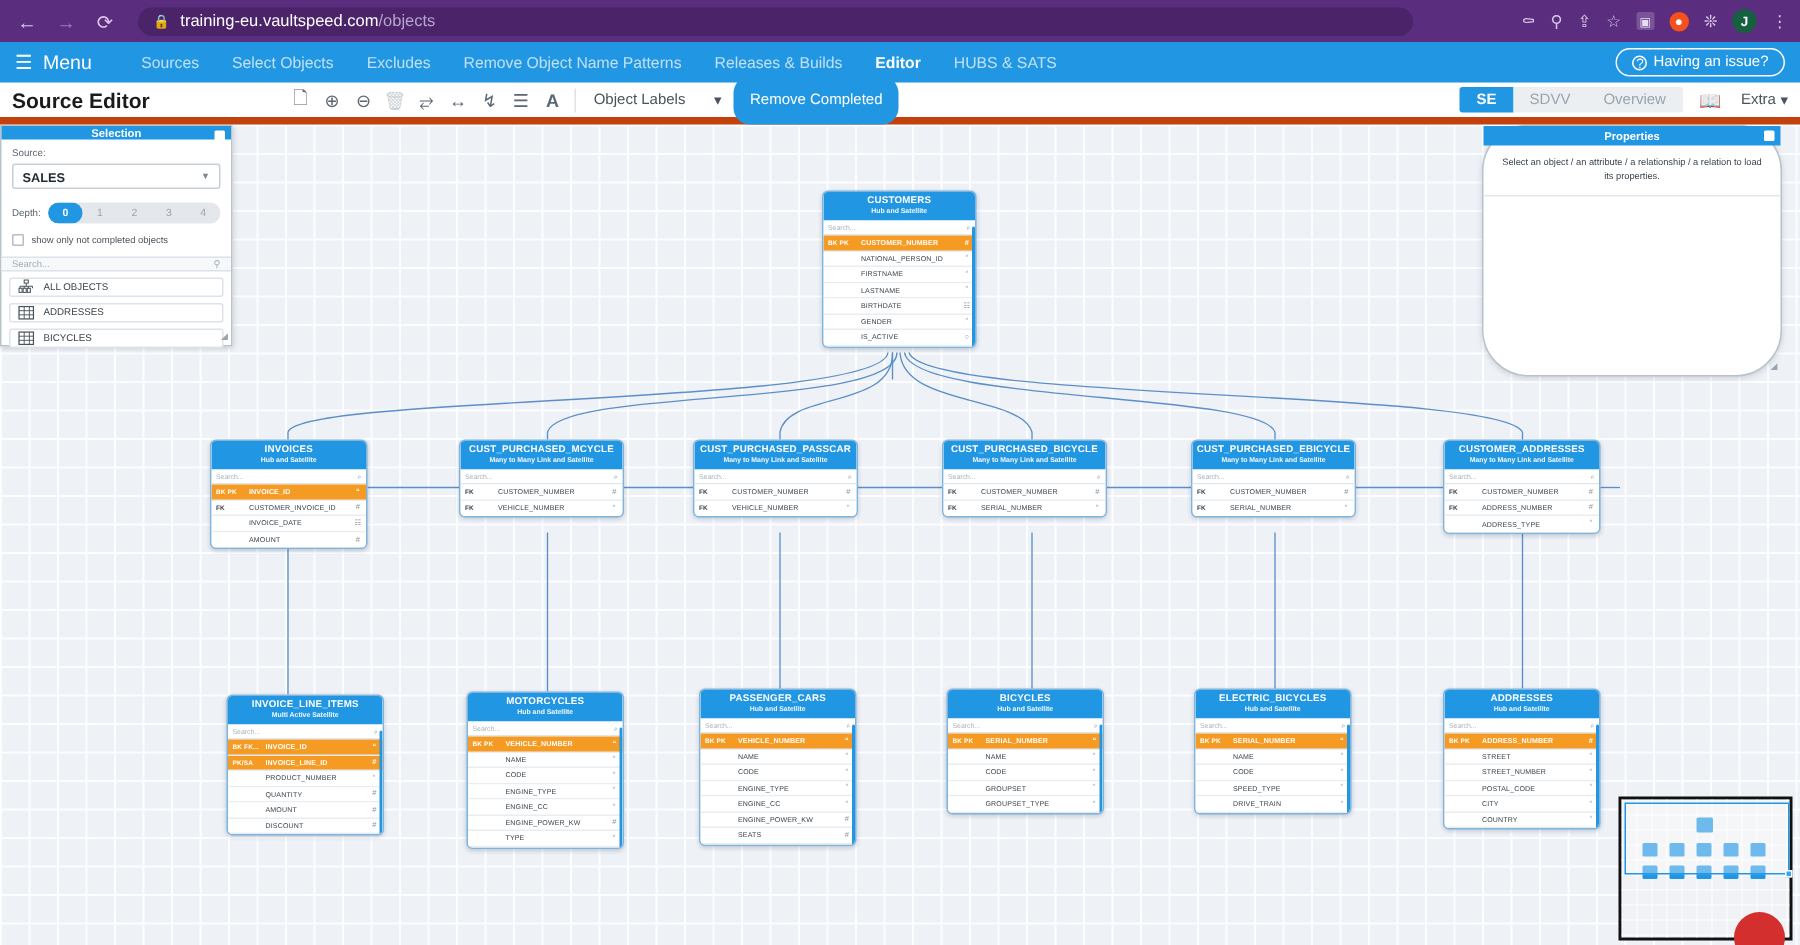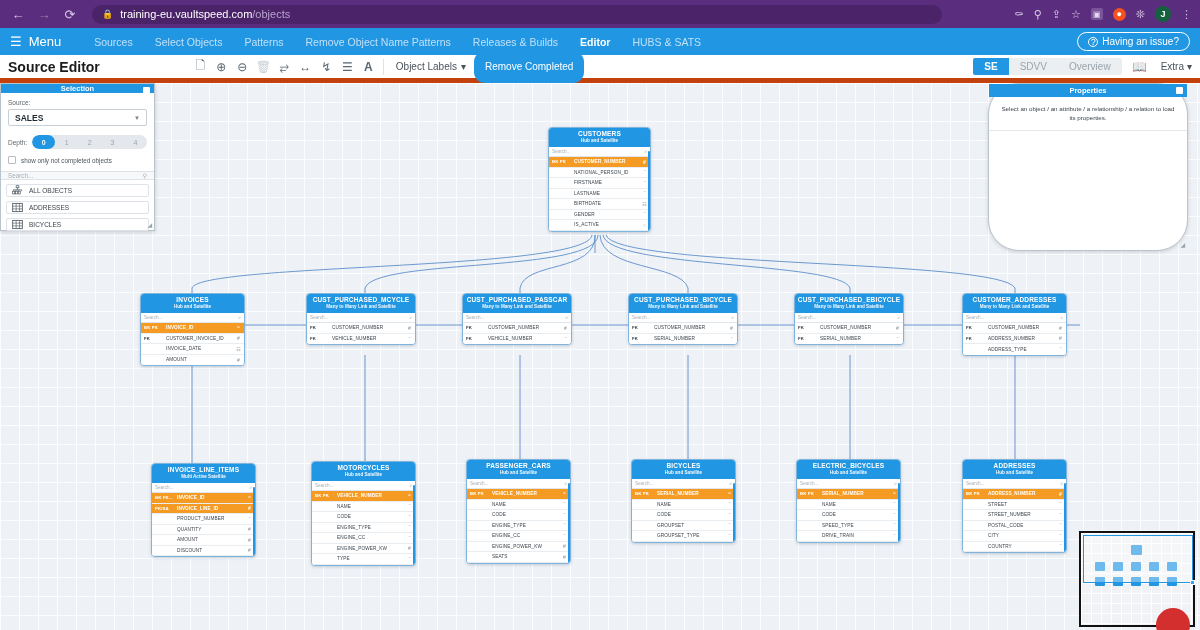--- a/index.html
+++ b/index.html
@@ -57,21 +57,21 @@
   #toolbar{
     height:28px; background:#ffffff; border-bottom:5px solid #c2410c;
     display:flex; align-items:center; padding:0 8px; position:relative; z-index:35;
   }
   #editor-title{ font-size:14px; font-weight:bold; color:#1b1b1b; margin-right:12px; }
   #tool-group{ display:flex; align-items:center; gap:0; margin-left:78px; }
   .tb{ width:21px;height:21px;display:flex;align-items:center;justify-content:center;
        color:#5b6773; font-size:12px; }
   .tb.disabled{ color:#c8ced4; }
   .tb-sep{ width:1px;height:16px;background:#dfe3e8; margin:0 4px; }
-  #obj-labels{ font-size:10px;color:#4a535c; display:flex; align-items:center; gap:4px; margin:0 8px;}
+  #obj-labels{ font-size:10px;color:#4a535c; display:flex; align-items:center; gap:19px; margin:0 8px;}
   #remove-completed{
     background:#2196e3; color:#fff; font-size:10px; border-radius:11px;
     height:17px; padding:16px 11px; display:flex; align-items:center;
   }
   #tb-right{ margin-left:auto; display:flex; align-items:center; gap:0; }
   .seg{ font-size:10px; height:17px; padding:0 11px; display:flex;align-items:center;
         background:#eceff1; color:#9aa4ad; }
   .seg.active{ background:#2196e3; color:#fff; font-weight:bold; }
   .seg:first-child{ border-radius:2px 0 0 2px; }
   .seg:nth-child(3){ border-radius:0 2px 2px 0; }
@@ -227,21 +227,21 @@
     <span id="avatar">J</span>
     <span class="ci">⋮</span>
   </div>
 </div>
 
 <div id="app-nav">
   <div id="hamburger">☰</div>
   <div id="menu-label">Menu</div>
   <div class="nav-item">Sources</div>
   <div class="nav-item">Select Objects</div>
-  <div class="nav-item">Patterns</div>
+  <div class="nav-item">Excludes</div>
   <div class="nav-item">Remove Object Name Patterns</div>
   <div class="nav-item">Releases &amp; Builds</div>
   <div class="nav-item active">Editor</div>
   <div class="nav-item">HUBS &amp; SATS</div>
   <div id="help-pill">
     <span class="qm">?</span>
     <span>Having an issue?</span>
   </div>
 </div>
 

